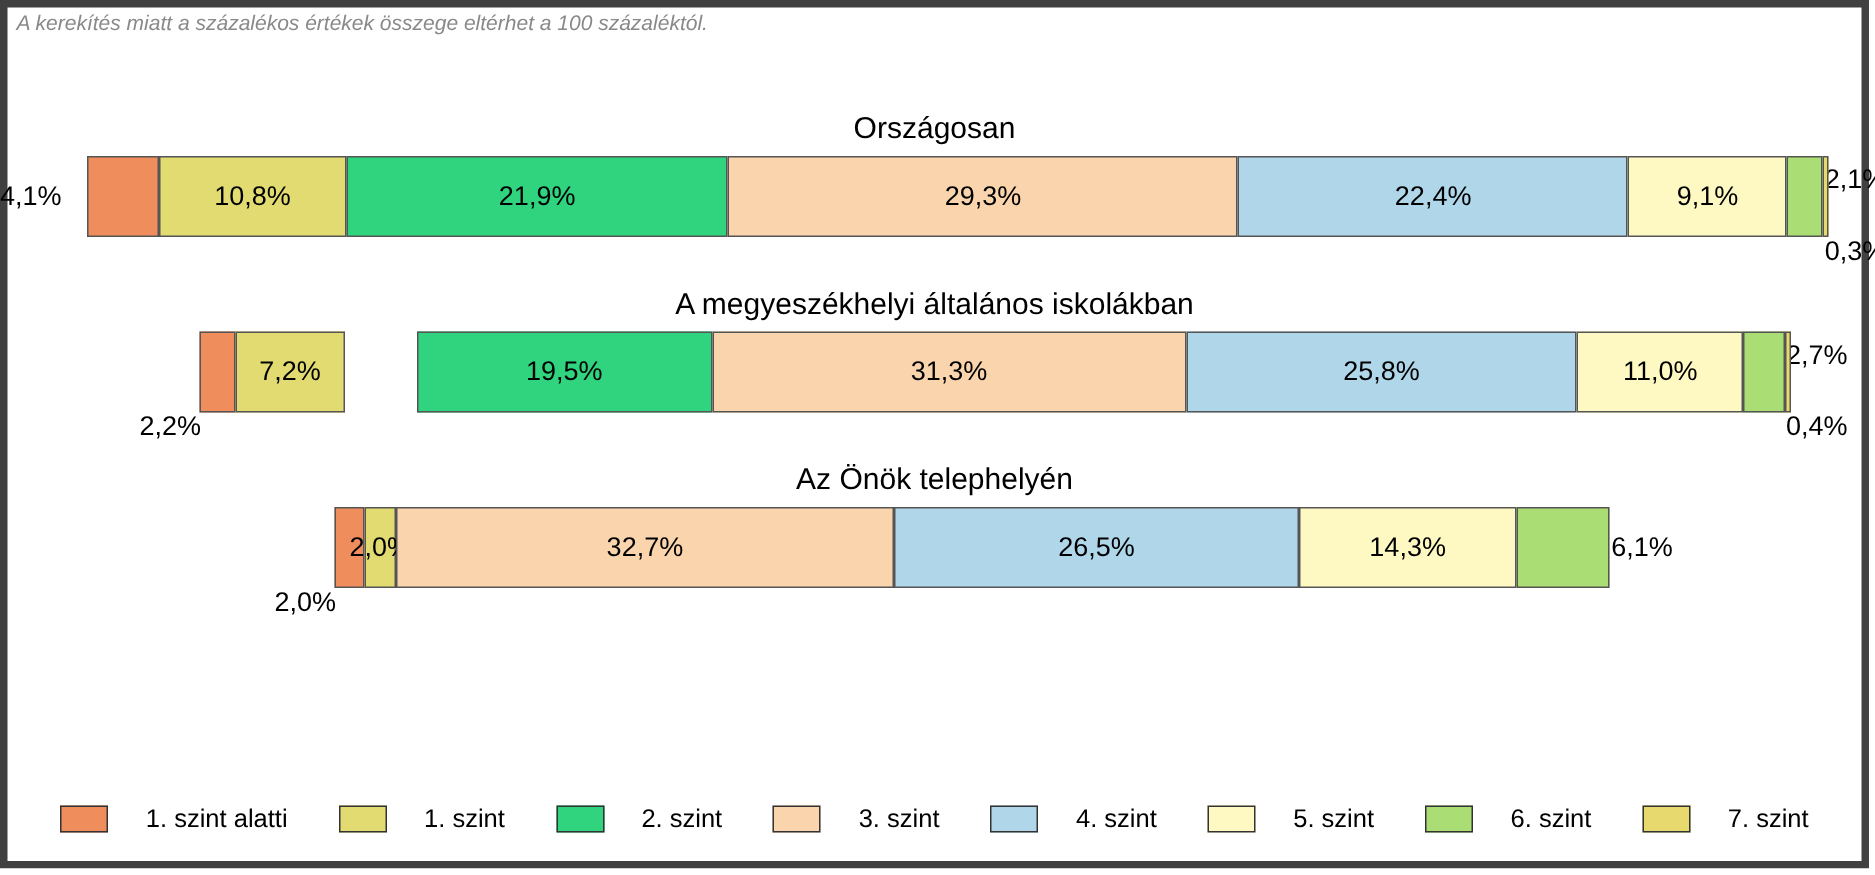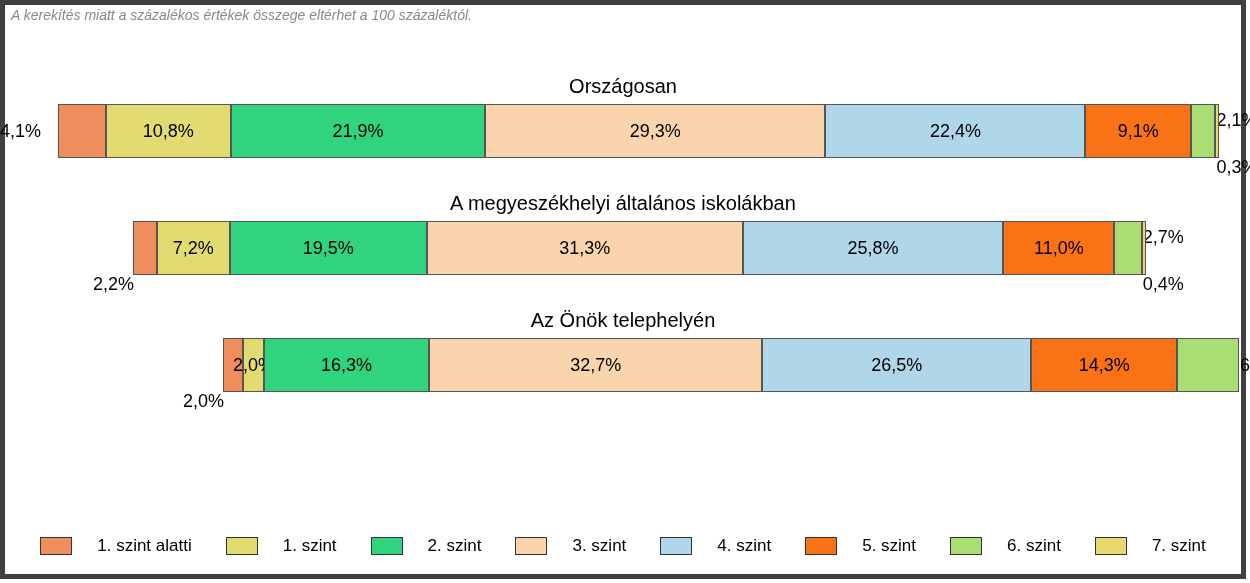--- a/index.html
+++ b/index.html
@@ -99,21 +99,21 @@
     top: 100%;
     right: 100%;
     padding-top: 0px;
   }
 
   .c0 { background: #ef8d5d; }
   .c1 { background: #e1db72; }
   .c2 { background: #30d47e; }
   .c3 { background: #f9d4ac; }
   .c4 { background: #b0d6ea; }
-  .c5 { background: #f97316; text-align: right; }
+  .c5 { background: #fef9c3; text-align: right; }
   .c6 { background: #aadd74; }
   .c7 { background: #e7d96e; }
 
   .legend {
     position: absolute;
     bottom: 18px;
     left: 0;
     width: 100%;
     display: flex;
     justify-content: center;
@@ -173,21 +173,21 @@
       <div class="chart-block">
         <div class="chart-title">A megyeszékhelyi általános iskolákban</div>
         <div class="bar-wrap">
           <div class="bar" style="left: 128px; width: 1011px;">
             <div class="seg c0" style="width: 2.1978%; padding-left: 22px;">
               <span class="seg-label below-left">2,2%</span>
             </div>
             <div class="seg c1" style="width: 7.19281%;">
               <span class="seg-label inside">7,2%</span>
             </div>
-            <div class="seg c2" style="width: 19.4805%;">
+            <div class="seg c2" style="width: 19.4805%; margin-left: 48px;">
               <span class="seg-label inside">19,5%</span>
             </div>
             <div class="seg c3" style="width: 31.2687%;">
               <span class="seg-label inside">31,3%</span>
             </div>
             <div class="seg c4" style="width: 25.7742%;">
               <span class="seg-label inside">25,8%</span>
             </div>
             <div class="seg c5" style="width: 10.989%;">
               <span class="seg-label inside">11,0%</span>
@@ -204,23 +204,20 @@
       <div class="chart-block">
         <div class="chart-title">Az Önök telephelyén</div>
         <div class="bar-wrap">
           <div class="bar" style="left: 218px; width: 1016px;">
             <div class="seg c0" style="width: 2.002%;">
               <span class="seg-label below-left">2,0%</span>
             </div>
             <div class="seg c1" style="width: 2.002%;">
               <span class="seg-label inside">2,0%</span>
             </div>
-            <div class="seg c2" style="width: 16.3163%;">
-              <span class="seg-label inside">16,3%</span>
-            </div>
             <div class="seg c3" style="width: 32.7327%; padding-left: 44px;">
               <span class="seg-label inside">32,7%</span>
             </div>
             <div class="seg c4" style="width: 26.5265%;">
               <span class="seg-label inside">26,5%</span>
             </div>
             <div class="seg c5" style="width: 14.3143%;">
               <span class="seg-label inside">14,3%</span>
             </div>
             <div class="seg c6" style="width: 6.10611%;">

